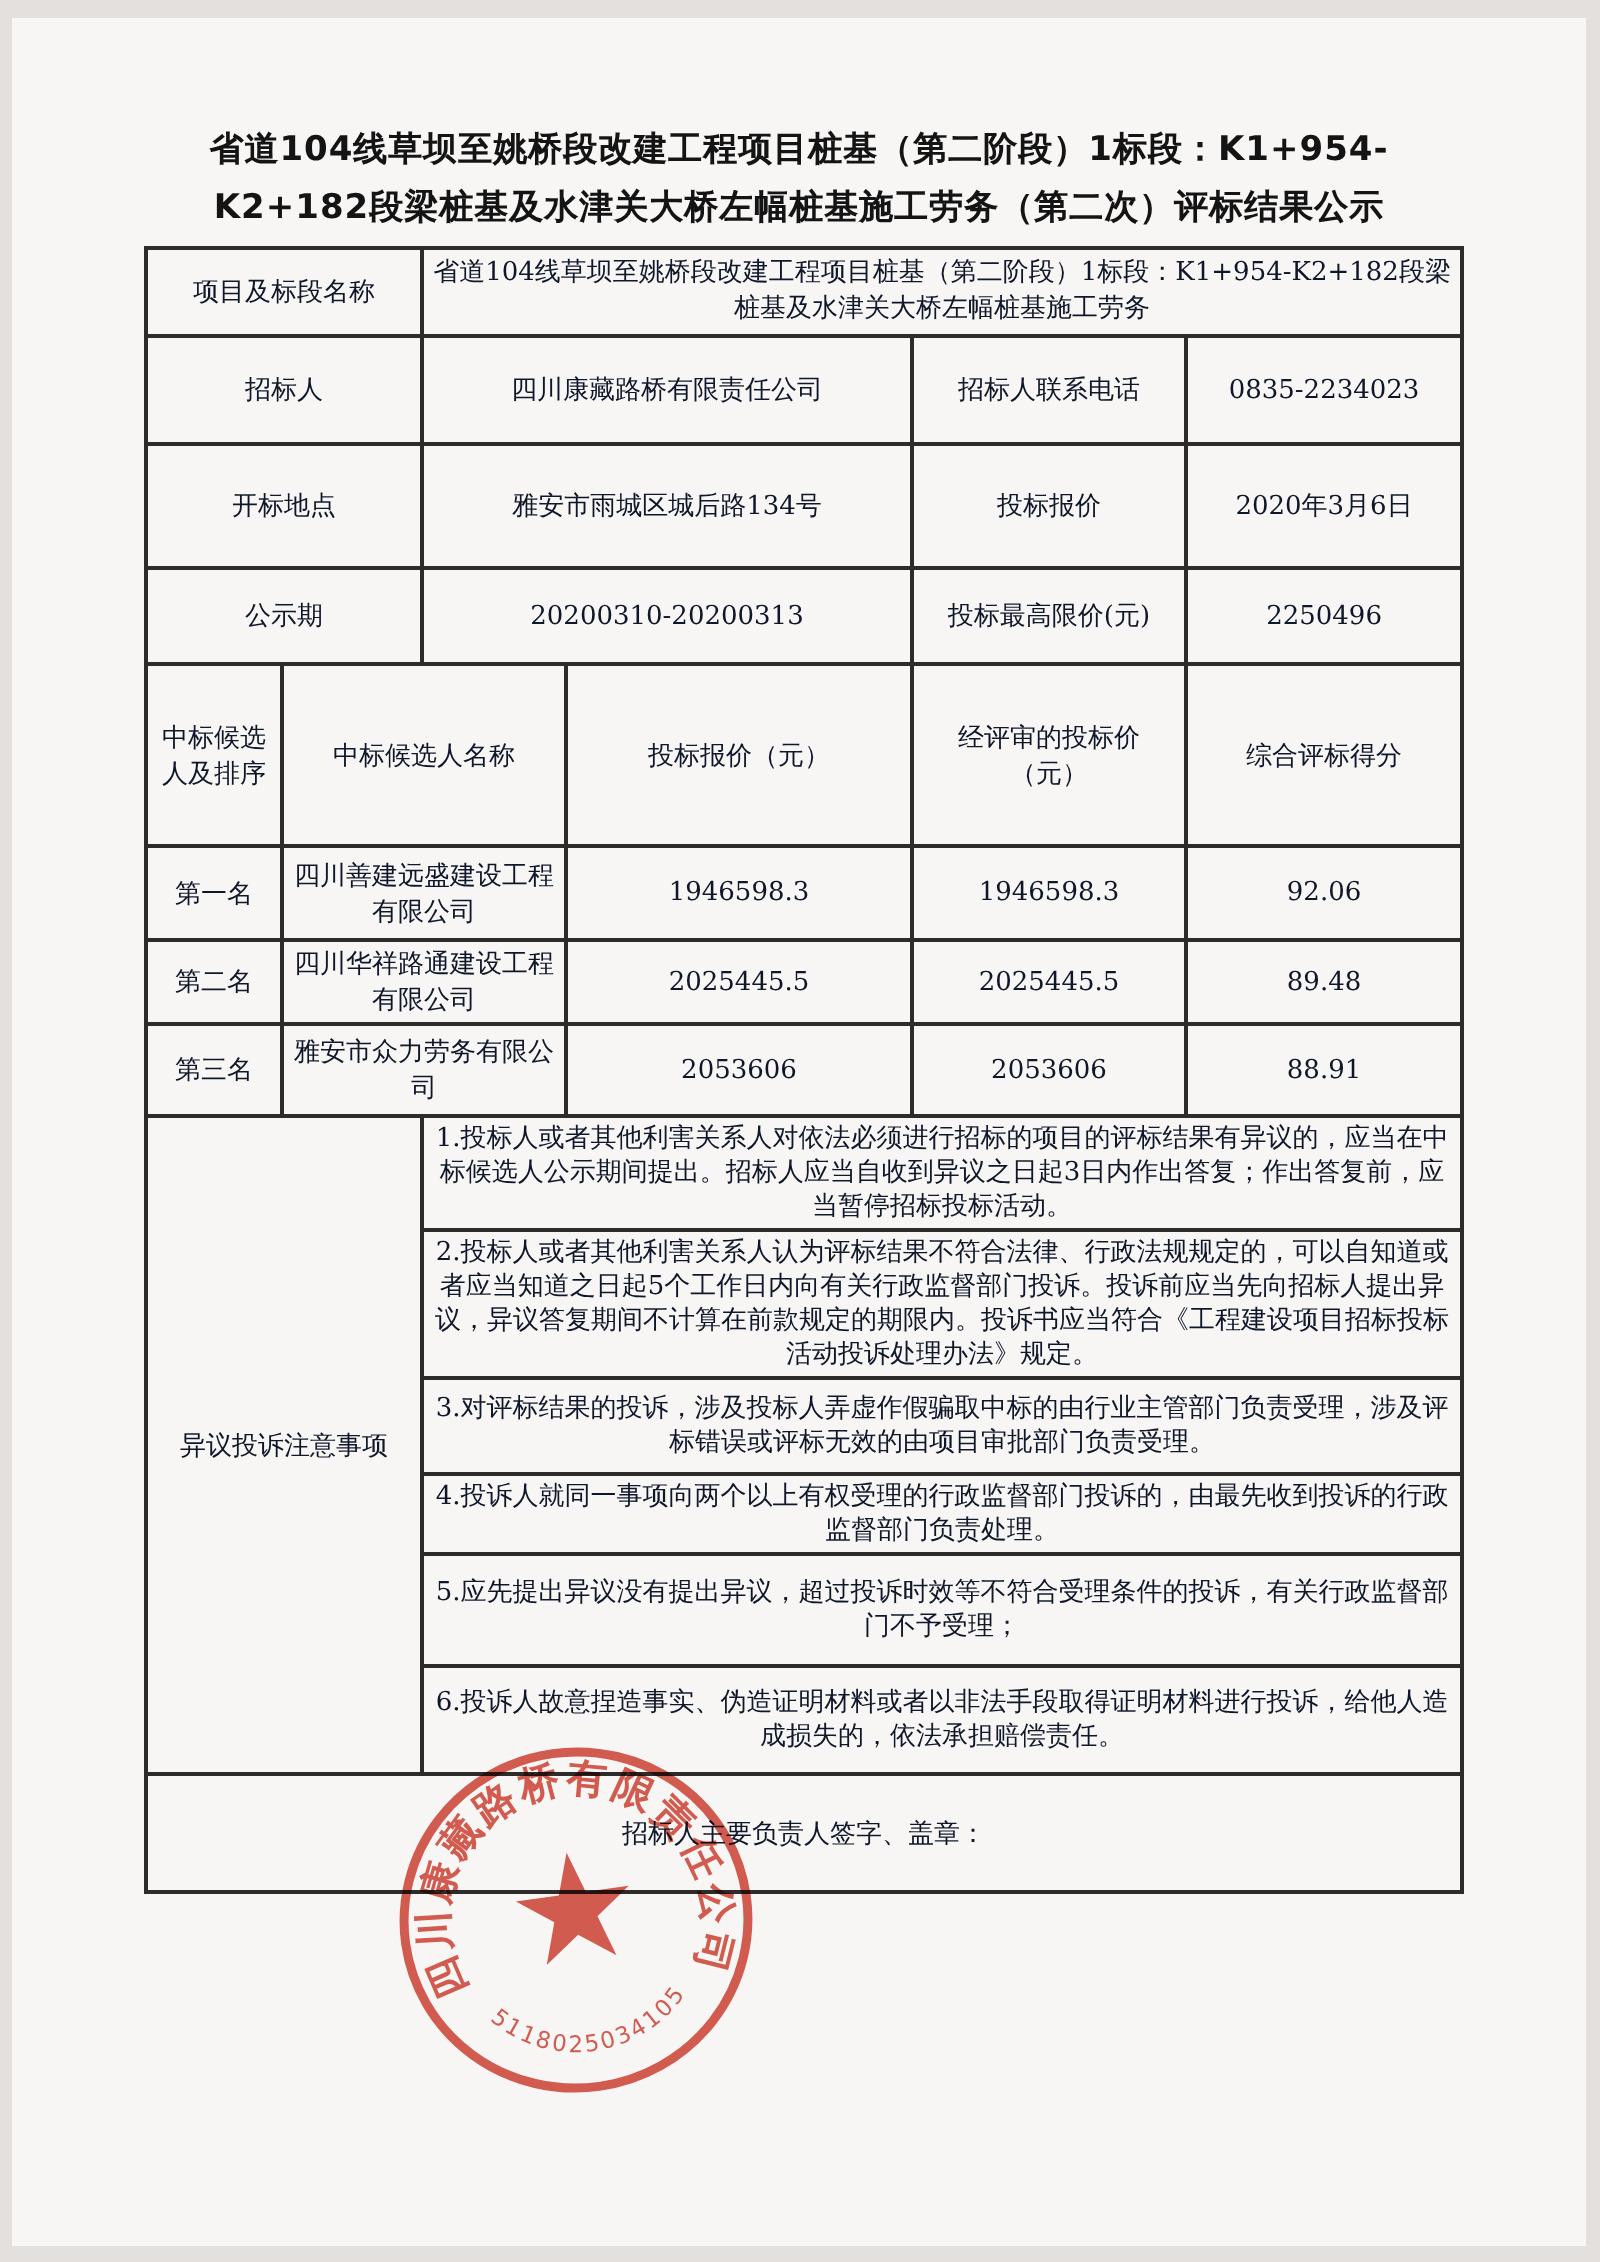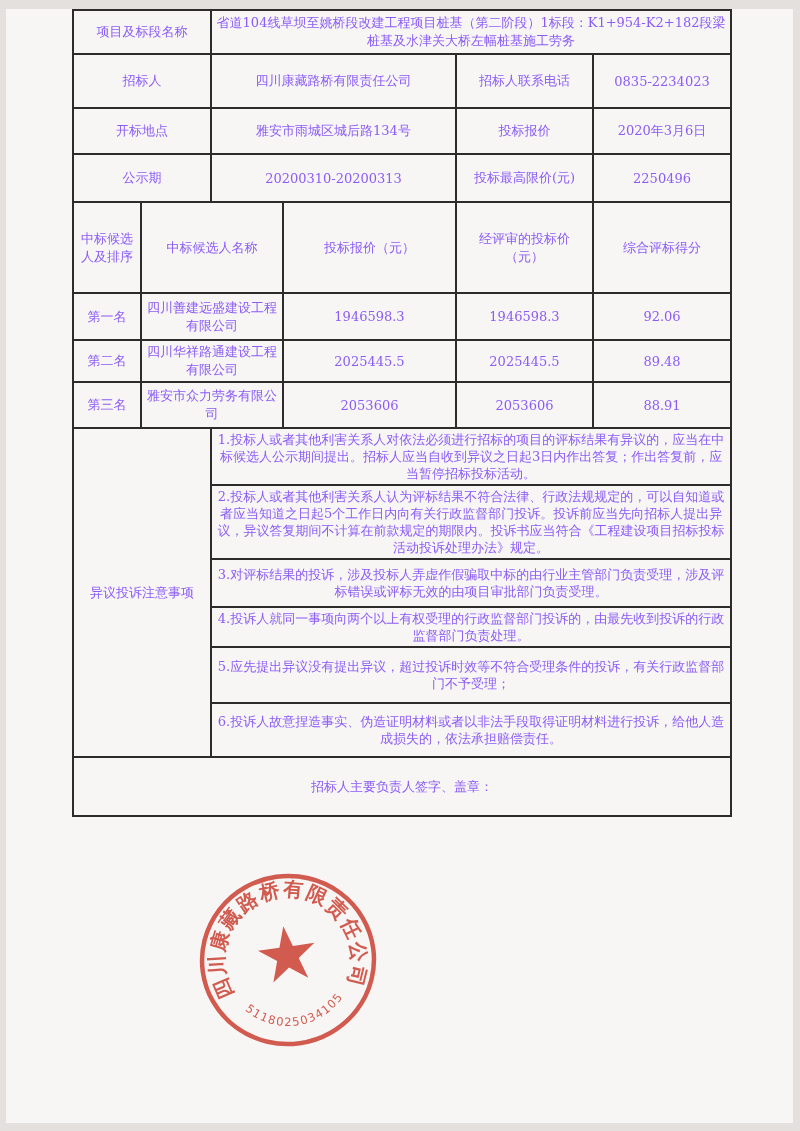--- a/index.html
+++ b/index.html
@@ -12,32 +12,32 @@
     position:absolute;left:6px;top:9px;width:787px;height:1114px;
     background:#f8f6f5;
   }
   .title{
     width:620px;margin:52px auto 4px auto;text-align:center;
     font-family:"DejaVu Sans", sans-serif;font-weight:bold;
     font-size:17px;line-height:29px;letter-spacing:.5px;color:#141414;
   }
   table.doc{
     border-collapse:collapse;table-layout:fixed;width:658px;
-    margin:0 0 0 66px;color:#8b5cf6;
+    margin:0 0 0 66px;color:#0f172a;
   }
   table.doc td{
     border:2px solid #2e2c2b;text-align:center;vertical-align:middle;
     font-size:13px;padding:2px 4px;word-break:break-all;
   }
   td.left{text-align:left;padding:3px 8px;line-height:18px;}
   td.item{text-align:left;padding:3px 8px;font-size:12.8px;line-height:17px;}
   td.sig{text-align:left;padding-left:8px;margin-top:32px;}
   tr.r1{height:44px}
   tr.r2{height:54px}
-  tr.r3{height:46px}
+  tr.r3{height:62px}
   tr.r4{height:48px}
   tr.rh{height:91px}
   tr.rc1{height:47px}
   tr.rc2{height:31px}
   tr.rc3{height:46px}
   tr.i1{height:56px}
   tr.i2{height:73px}
   tr.i3{height:48px}
   tr.i4{height:38px}
   tr.i5{height:56px}
@@ -57,20 +57,21 @@
   .seal-number{
     font-family:"DejaVu Sans", sans-serif;
     font-size:11.5px;letter-spacing:1.3px;fill:#cf3a2b;
   }
 </style>
 </head>
 <body>
 
 <div class="page">
 
+  <div class="title">省道104线草坝至姚桥段改建工程项目桩基（第二阶段）1标段：K1+954-K2+182段梁桩基及水津关大桥左幅桩基施工劳务（第二次）评标结果公示</div>
 
   <table class="doc">
     <colgroup>
       <col style="width:68px">
         <col style="width:70px">
         <col style="width:72px">
       <col style="width:173px">
         <col style="width:137px">
         <col style="width:138px">
     </colgroup>

